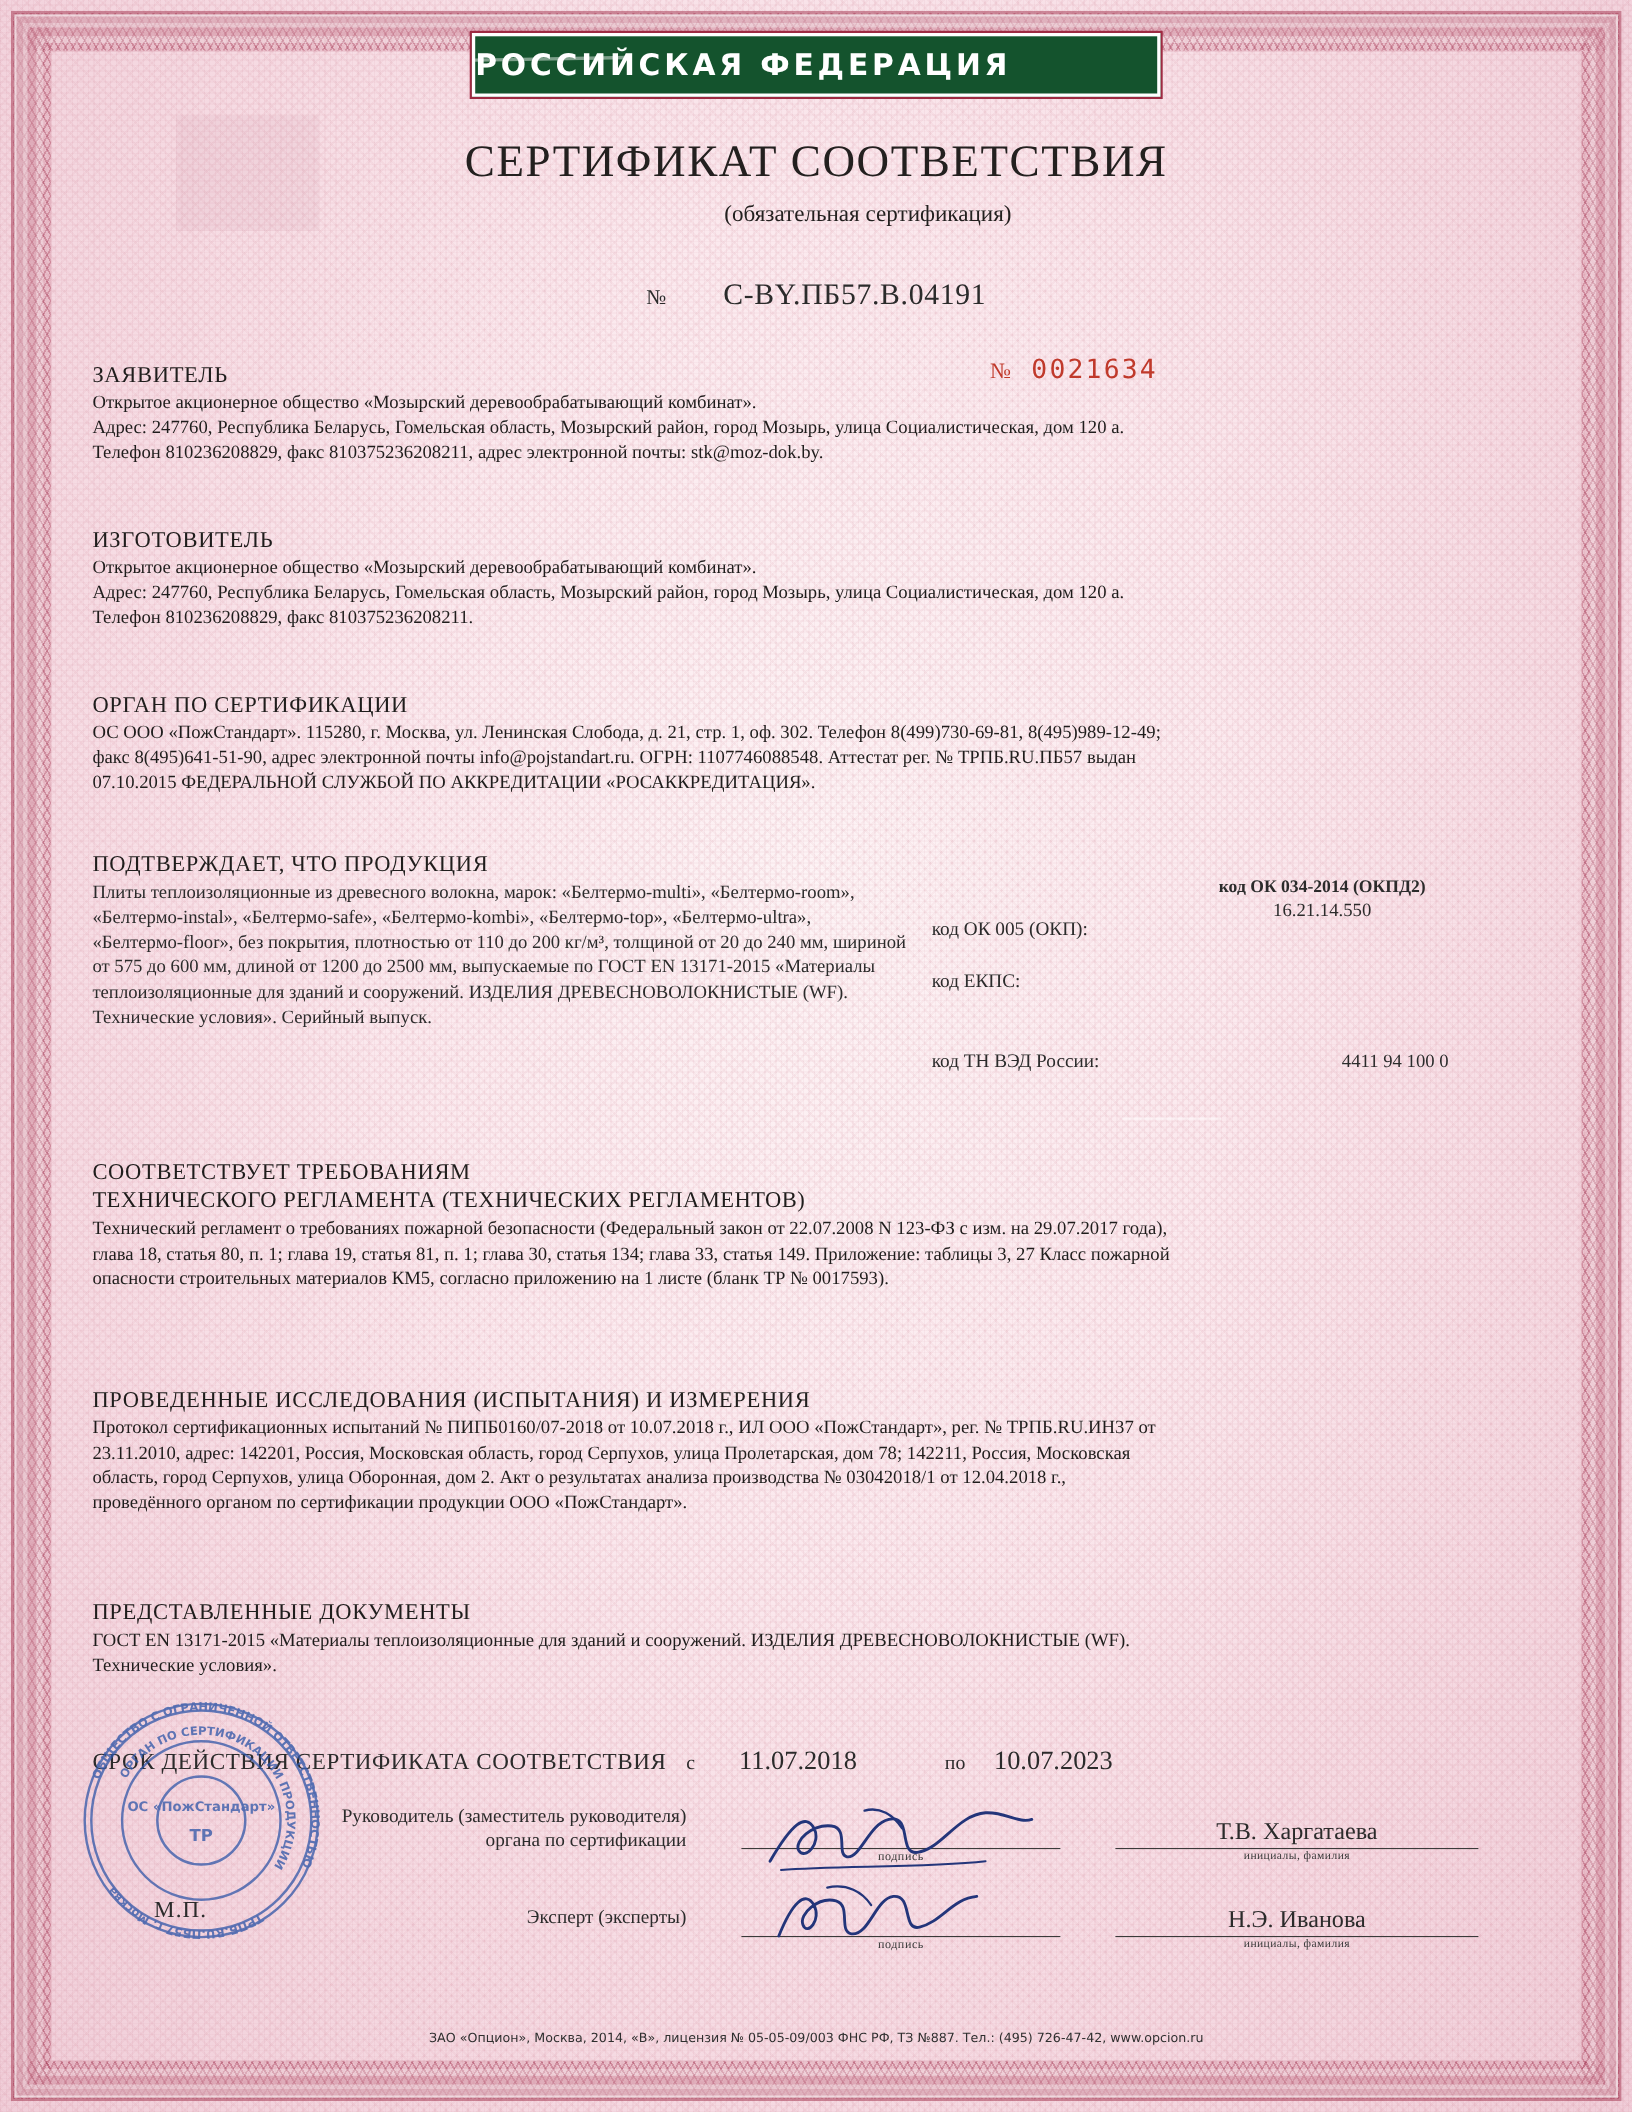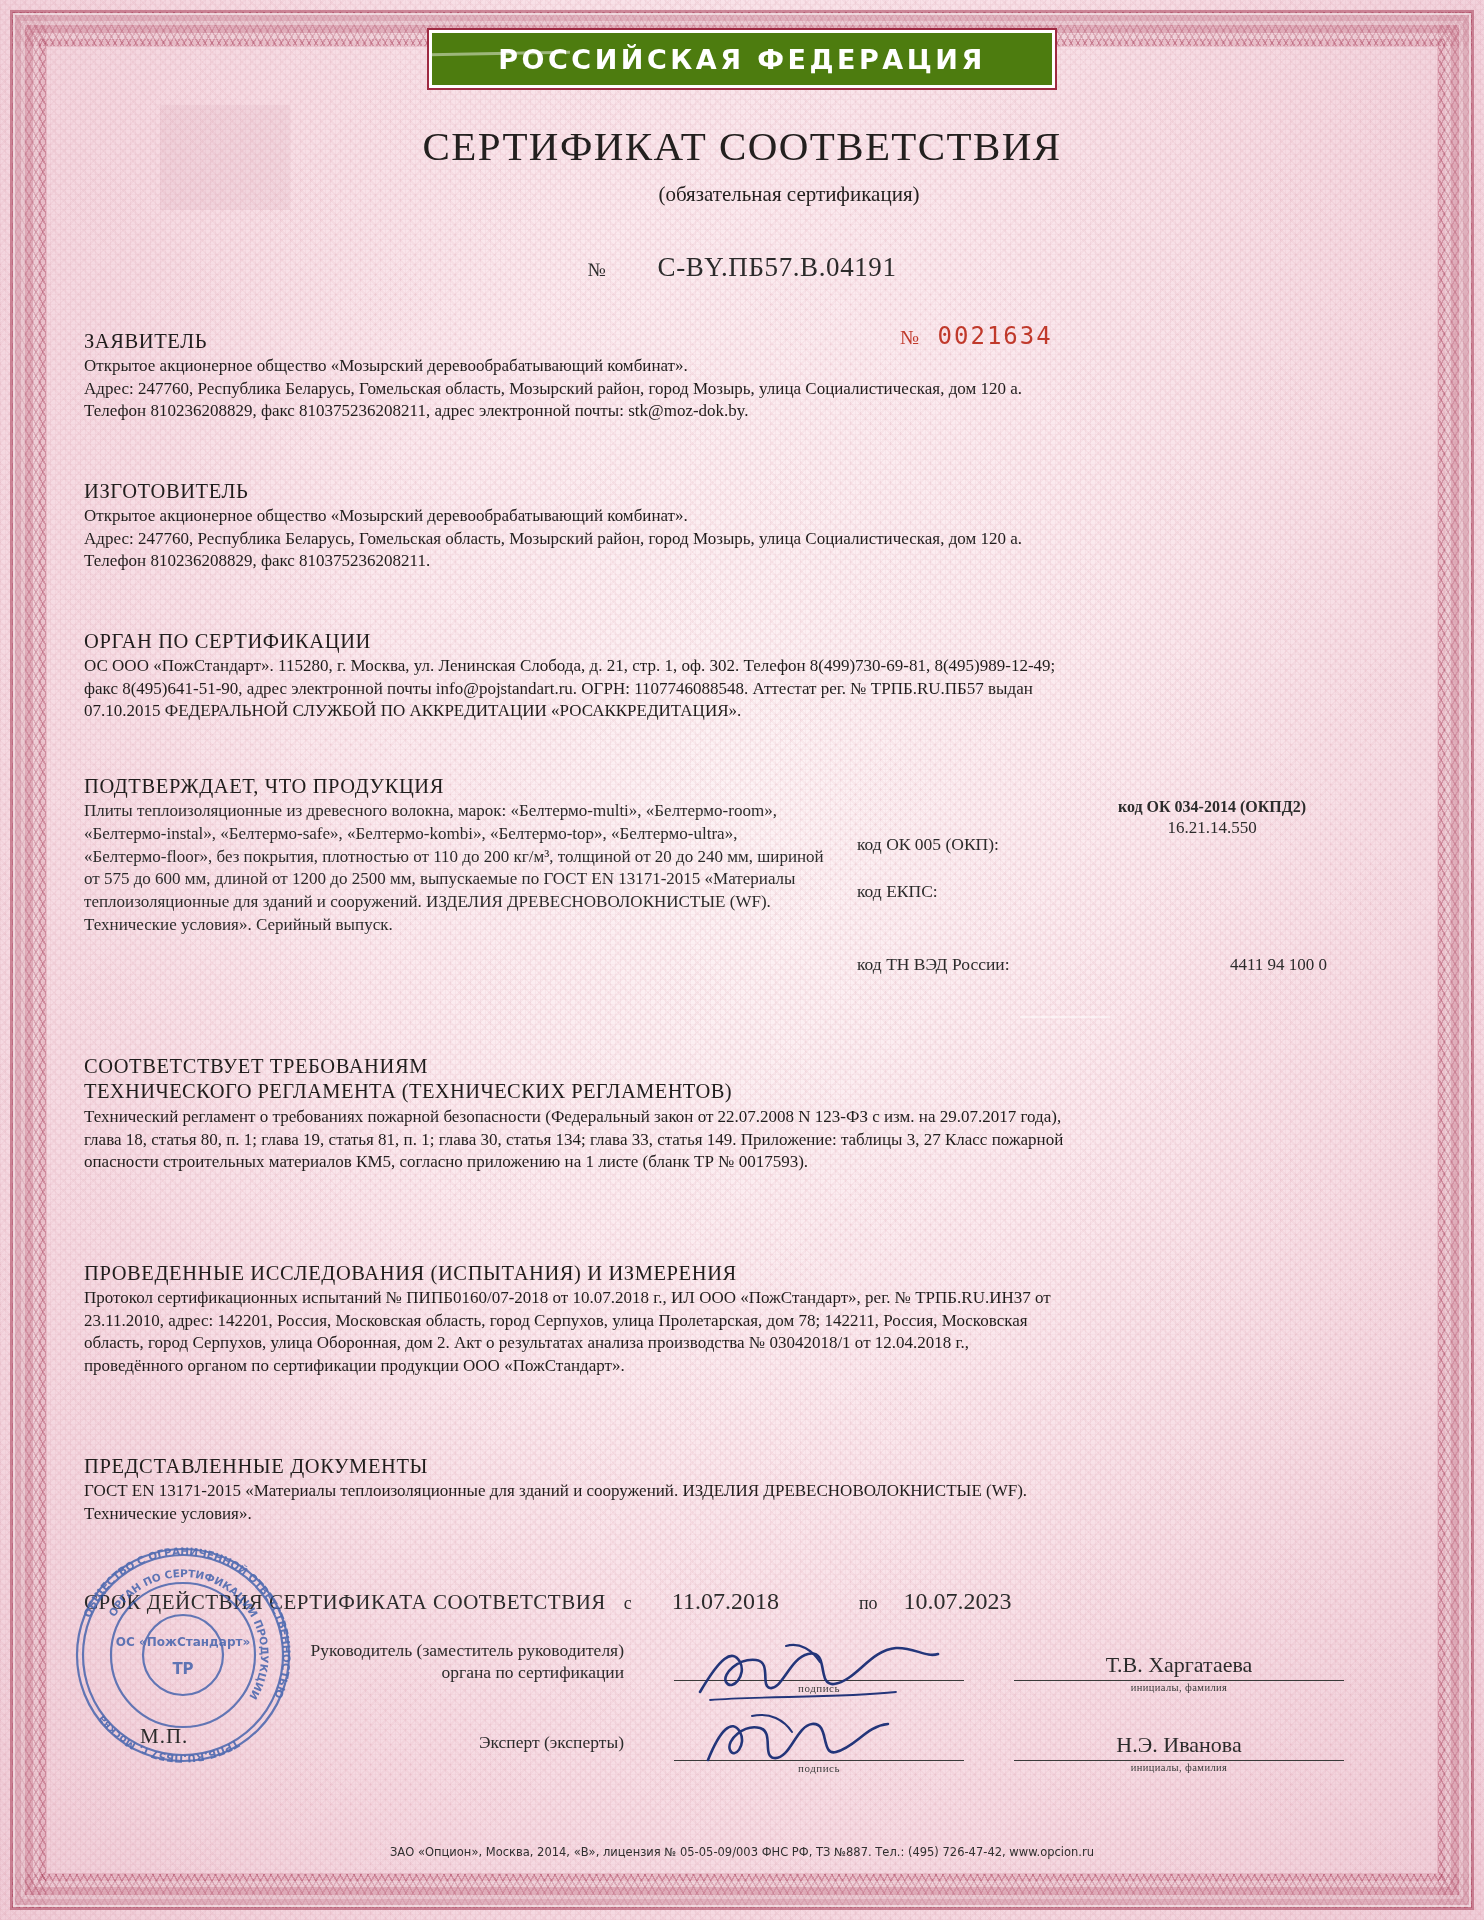--- a/index.html
+++ b/index.html
@@ -81,26 +81,26 @@
   }
 
   
   .ribbon {
     position: absolute;
     left: 50%;
     transform: translateX(-50%);
     top: 30px;
     width: 620px;
     height: 52px;
-    background: #4d7c0f;
+    background: #14532d;
     border: 3px solid #ffffff;
     box-shadow: 0 0 0 2px #9e2a42;
     display: flex;
     align-items: center;
-    justify-content: center;
+    justify-content: flex-start;
   }
   .ribbon-text {
     color: #ffffff;
     font-family: "DejaVu Sans", sans-serif;
     font-weight: bold;
     font-size: 27px;
     letter-spacing: 3.5px;
   }
 
   .doc-title {
@@ -175,21 +175,21 @@
   #sec-documents { top: 1455px; }
 
   .sec-head-2 {
     font-size: 20.5px;
     letter-spacing: 0.4px;
     margin-bottom: 3px;
     color: #1f1d1c;
   }
 
   
-  .product-wrap { display: flex; gap: 10px; }
+  .product-wrap { display: flex; }
   .product-text { width: 740px; font-size: 17px; line-height: 1.34; }
   .codes {
     margin-left: 23px;
     width: 470px;
     font-size: 17px;
     position: relative;
   }
   .code-row {
     display: flex;
     align-items: baseline;

